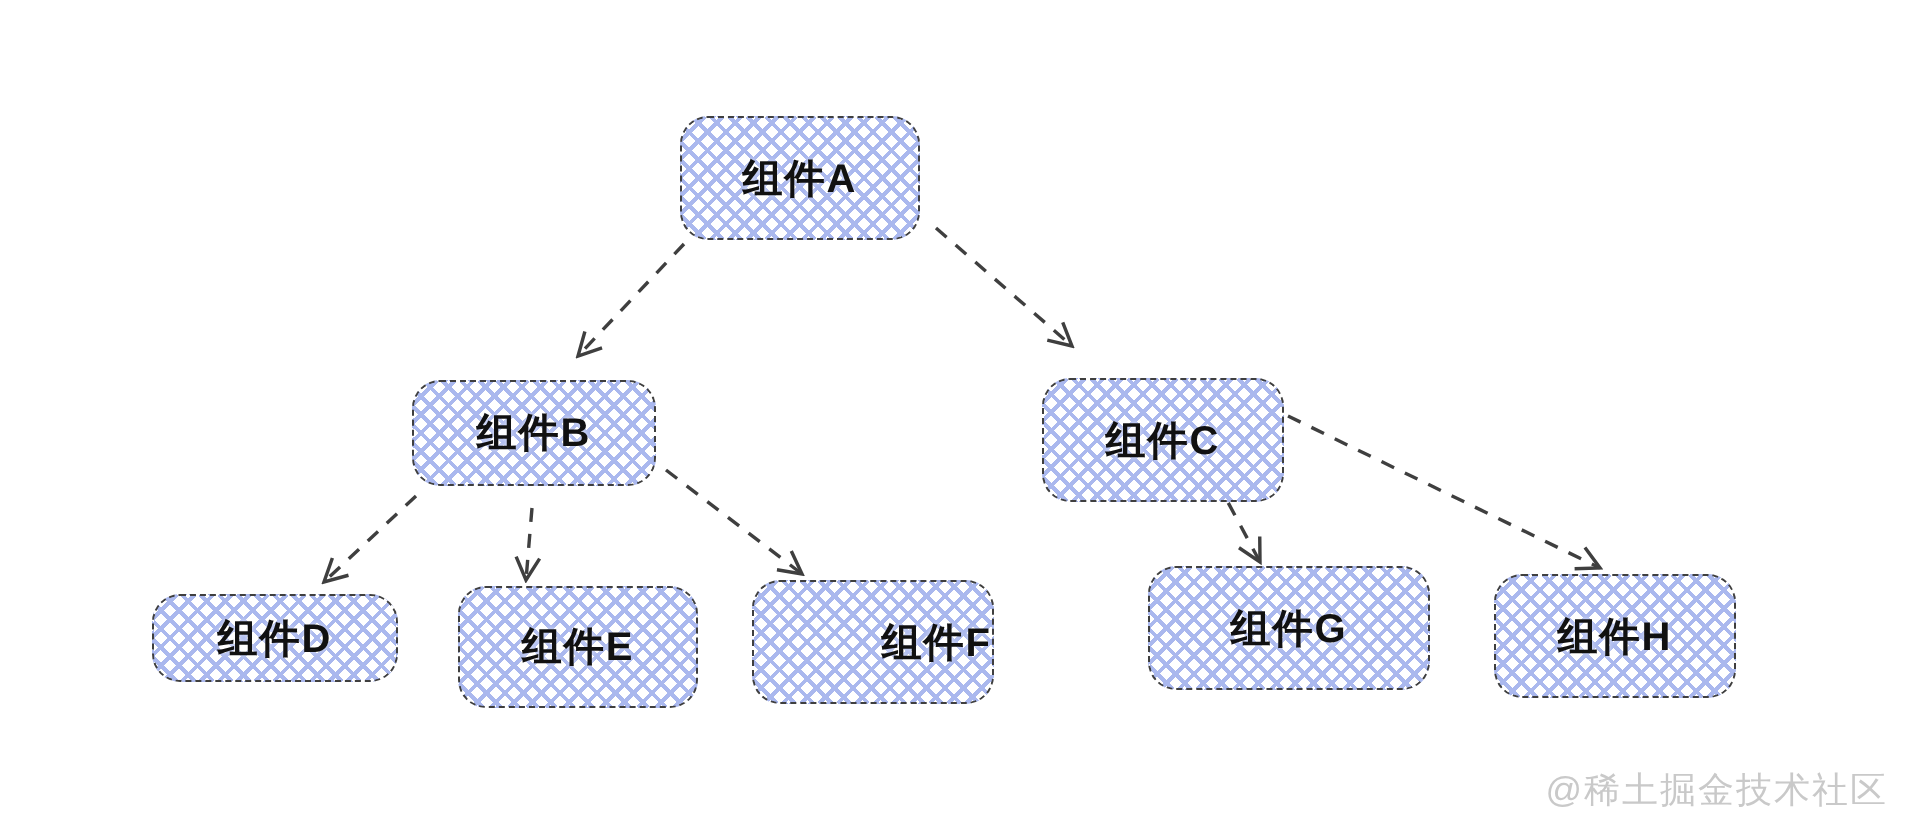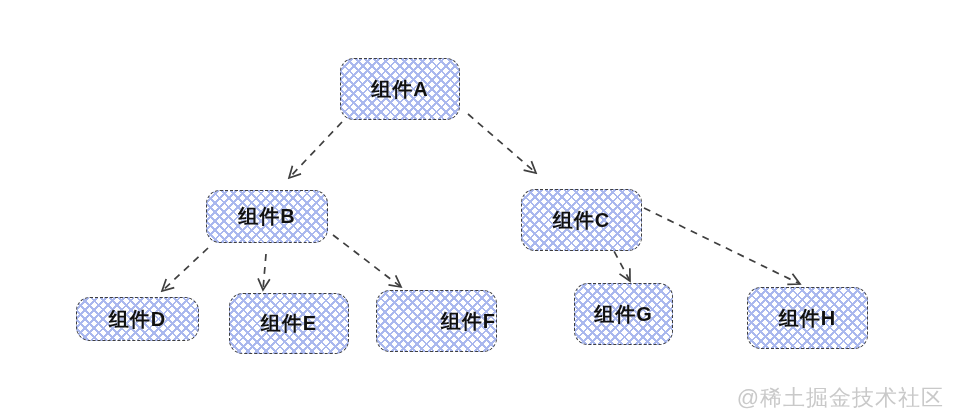--- a/index.html
+++ b/index.html
@@ -56,21 +56,21 @@
     font-size:20px;
     font-weight:bold;
     color:var(--text);
     letter-spacing:1px;
     text-shadow:0 0 2px rgba(255,255,255,.65);
   }
   .watermark{
     position:absolute;
     right:10px;
     top:383px;
-    font-size:22px;
+    font-size:18px;
     color:var(--wm);
     letter-spacing:1px;
   }
 </style>
 </head>
 <body>
 
 <div class="stage">
   <svg id="edges" class="edges-layer" viewBox="0 0 954 420" xmlns="http://www.w3.org/2000/svg">
     <defs>
@@ -98,21 +98,21 @@
       </div>
       <div class="node" style="left: 76px; top: 297px; width: 123px; height: 44px;">
         <span class="node-label">组件D</span>
       </div>
       <div class="node" style="left: 229px; top: 293px; width: 120px; height: 61px;">
         <span class="node-label">组件E</span>
       </div>
       <div class="node" style="left: 376px; top: 290px; width: 121px; height: 62px; justify-content: flex-end;">
         <span class="node-label">组件F</span>
       </div>
-      <div class="node" style="left: 574px; top: 283px; width: 99px; height: 62px;">
+      <div class="node" style="left: 574px; top: 283px; width: 141px; height: 62px;">
         <span class="node-label">组件G</span>
       </div>
       <div class="node" style="left: 747px; top: 287px; width: 121px; height: 62px;">
         <span class="node-label">组件H</span>
       </div>
     </div>
   <div class="watermark">@稀土掘金技术社区</div>
 </div>
 
 </body></html>

